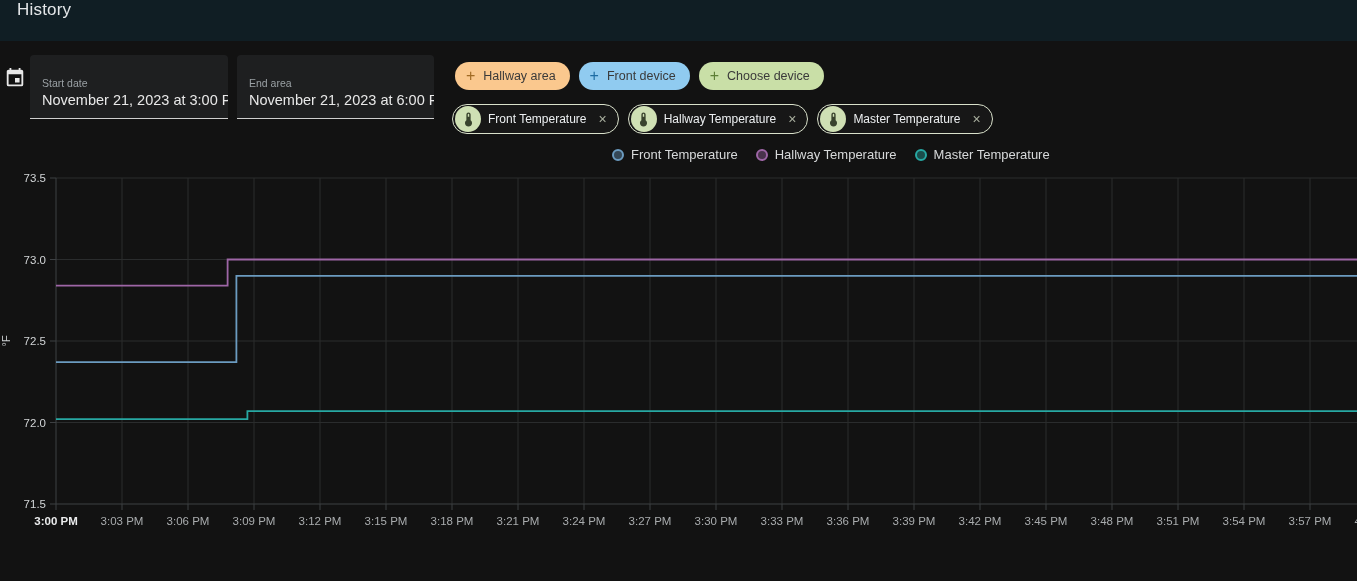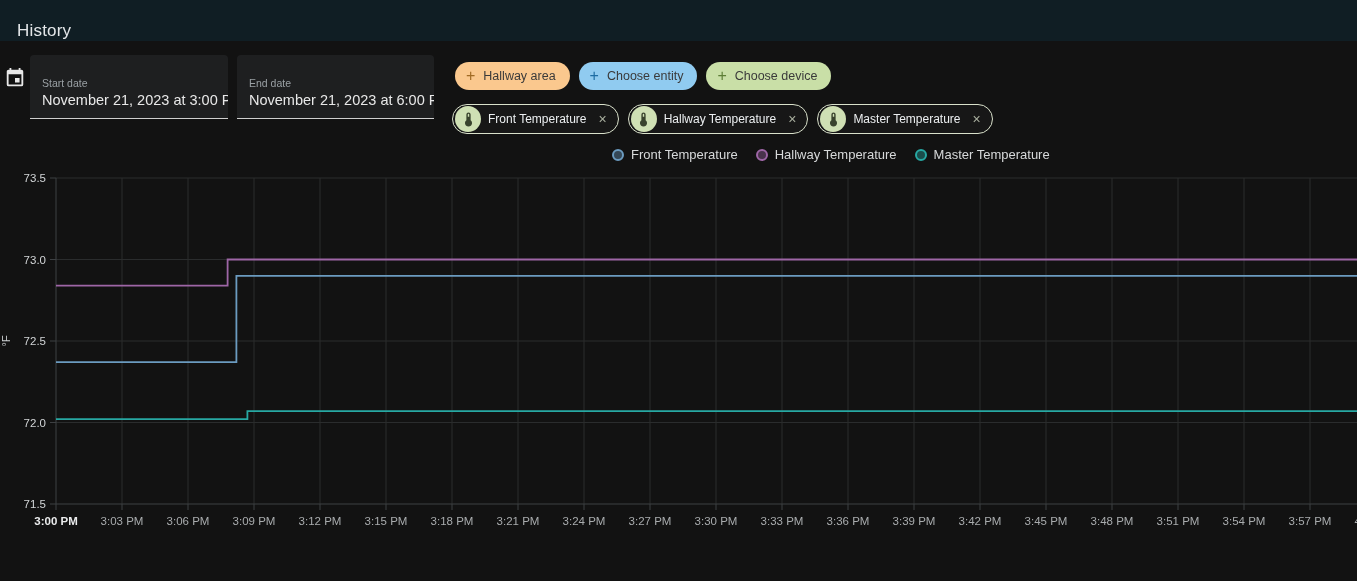--- a/index.html
+++ b/index.html
@@ -2,21 +2,21 @@
 <html><head>
 <meta charset="utf-8">
 <style>
   * { box-sizing: border-box; margin: 0; padding: 0; }
   html,body { width:1357px; height:581px; background:#121212; overflow:hidden;
               font-family:"Liberation Sans", sans-serif; }
   .app { position:relative; width:1357px; height:581px; background:#121212; }
 
   
   .app-header { position:absolute; top:0; left:0; width:1357px; height:41px;
-                background:#101e24; display:flex; align-items:flex-end; padding-left:17px; }
+                background:#101e24; display:flex; align-items:flex-start; padding-left:17px; }
   .app-header h1 { color:#e3e6e8; font-size:17px; font-weight:400; letter-spacing:.2px; }
 
   
   .calendar-btn { position:absolute; left:4px; top:67px; width:22px; height:22px;
                   background:none; border:none; cursor:pointer; color:#e8e8e8; }
   .datefield { position:absolute; top:55px; height:64px; width:198px; background:#1e1f20;
                border-radius:4px 4px 0 0; border-bottom:1px solid #cfcfcf;
                padding:22px 12px 0 12px; overflow:hidden; cursor:pointer; }
   .datefield.start { left:30px; }
   .datefield.end   { left:237px; width:197px; }
@@ -64,32 +64,32 @@
       <path d="M19 19H5V8h14m-3-7v2H8V1H6v2H5c-1.11 0-2 .89-2 2v14a2 2 0 0 0 2 2h14a2 2 0 0 0 2-2V5a2 2 0 0 0-2-2h-1V1m-1 11h-5v5h5v-5z"></path>
     </svg>
   </button>
 
   <div class="datefield start">
     <span class="df-label">Start date</span>
     <span class="df-value">November 21, 2023 at 3:00 PM</span>
   </div>
 
   <div class="datefield end">
-    <span class="df-label">End date</span>
+    <span class="df-label">End area</span>
     <span class="df-value">November 21, 2023 at 6:00 PM</span>
   </div>
 
   <div class="filter-chips">
     <button class="fchip" style="background: rgb(250, 200, 142);">
       <span class="plus" style="color: rgb(161, 107, 36);">+</span>
       <span>Hallway area</span>
     </button>
     <button class="fchip" style="background: rgb(144, 203, 240);">
       <span class="plus" style="color: rgb(29, 108, 163);">+</span>
-      <span>Choose entity</span>
+      <span>Front device</span>
     </button>
     <button class="fchip" style="background: rgb(201, 223, 167);">
       <span class="plus" style="color: rgb(93, 126, 54);">+</span>
       <span>Choose device</span>
     </button>
   </div>
 
   <div class="entity-chips">
     <div class="echip">
       <span class="avatar">

